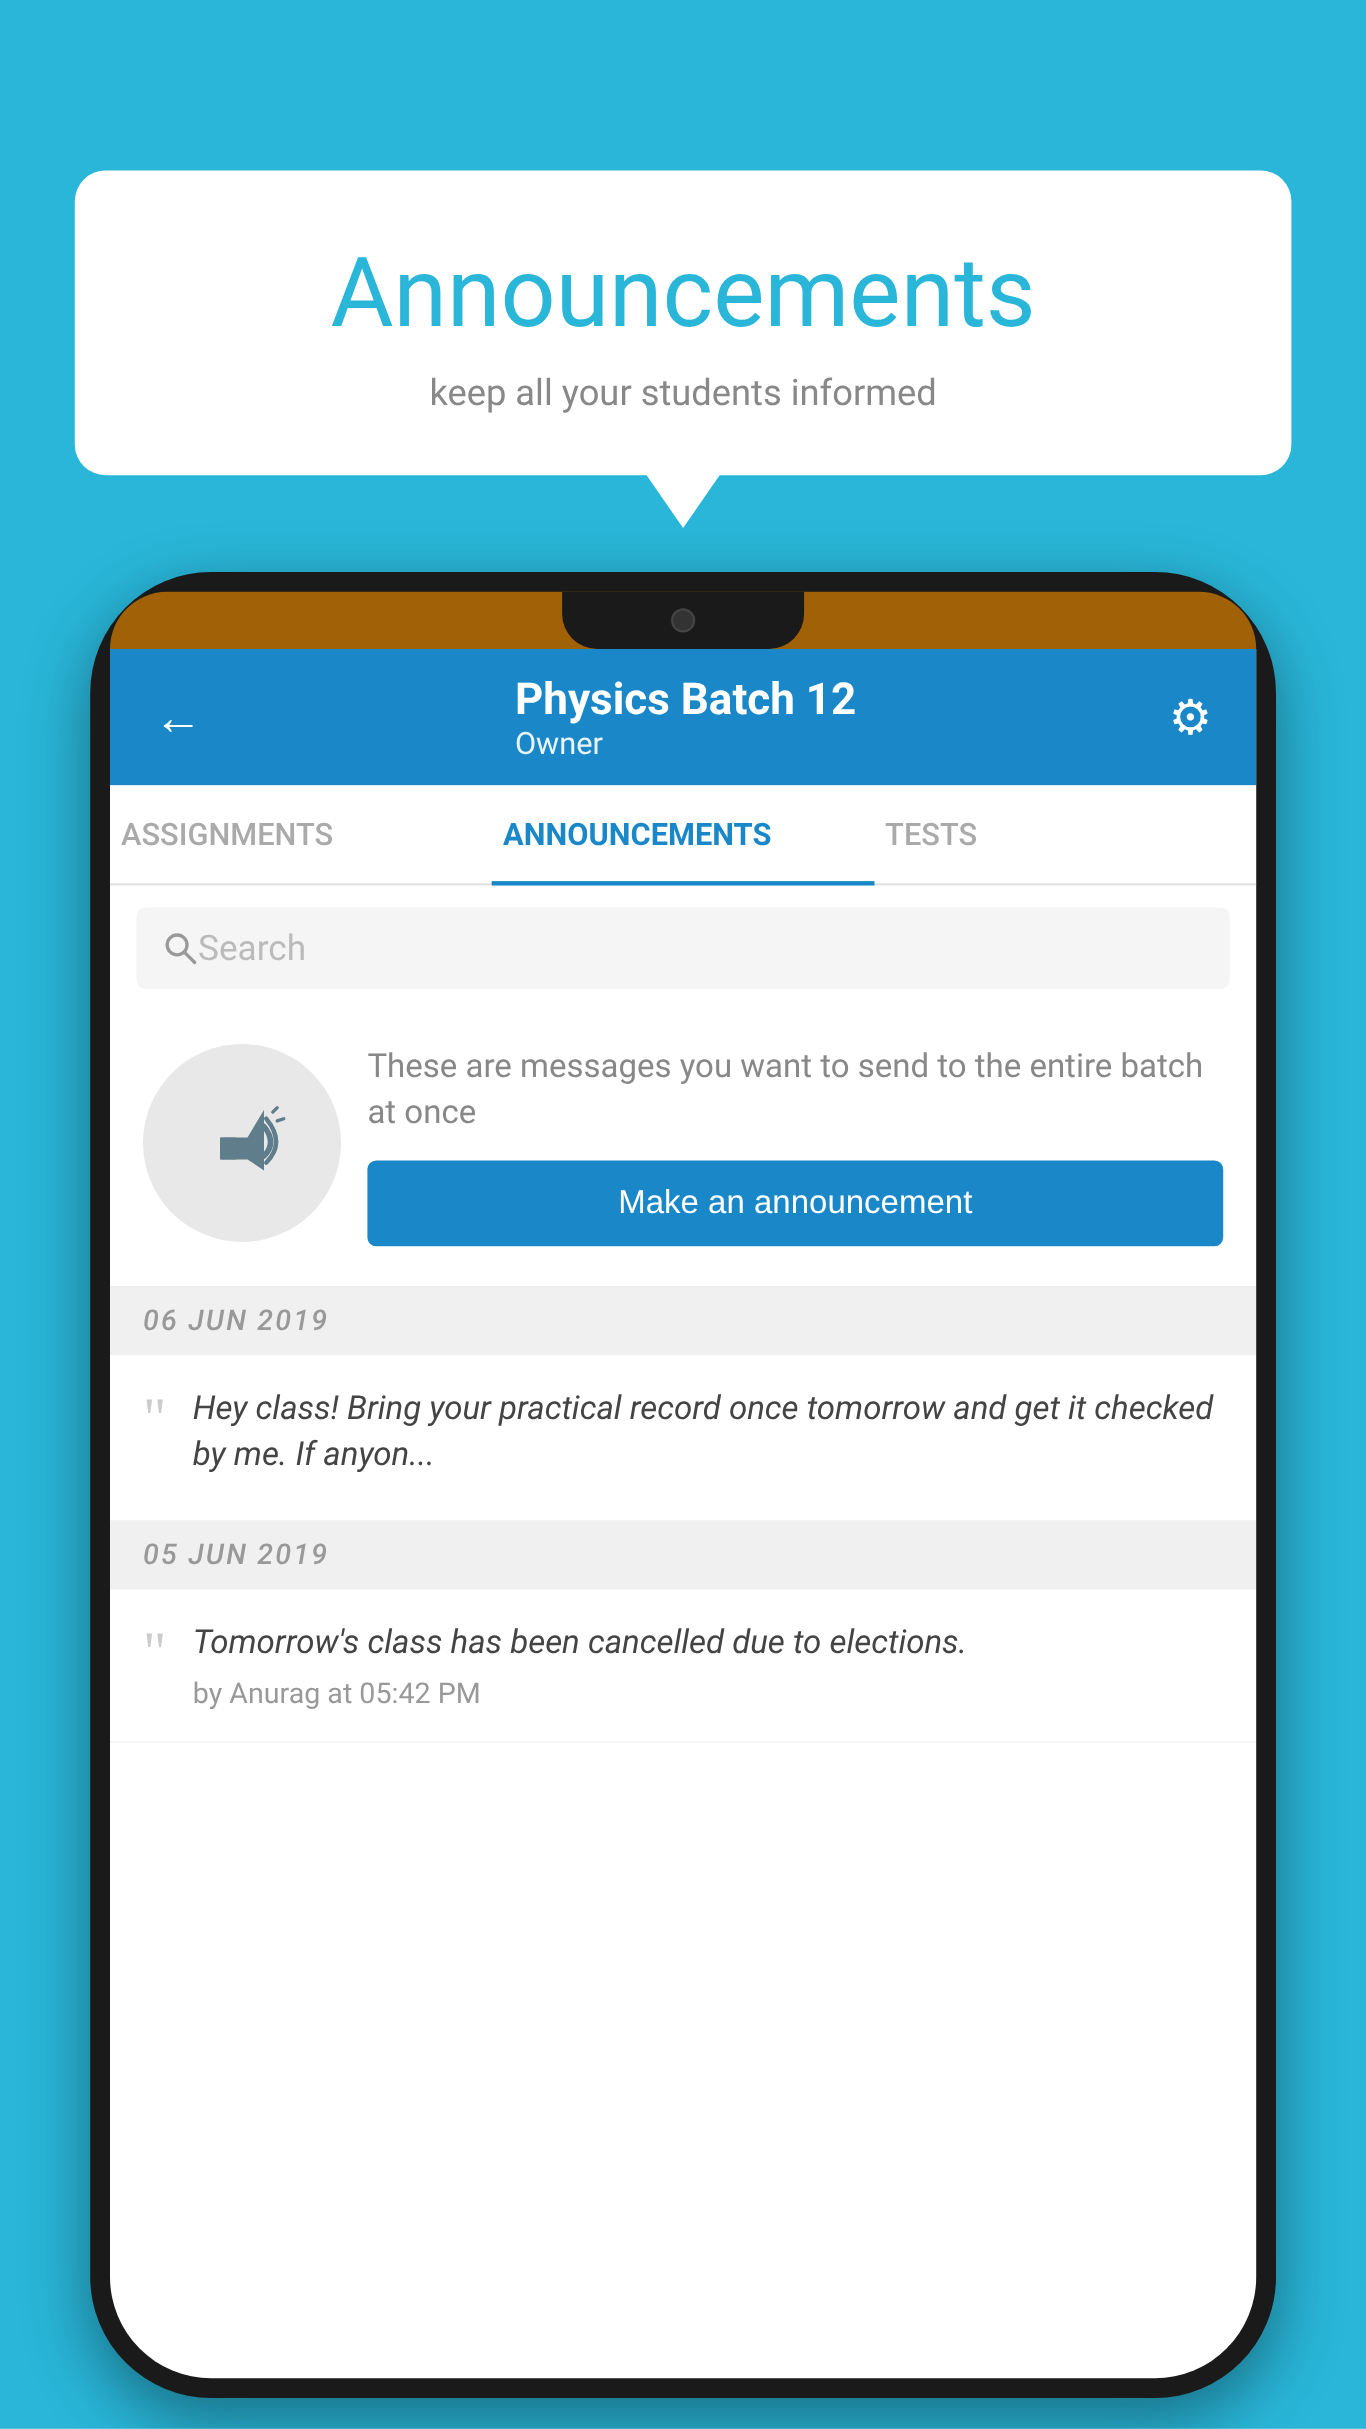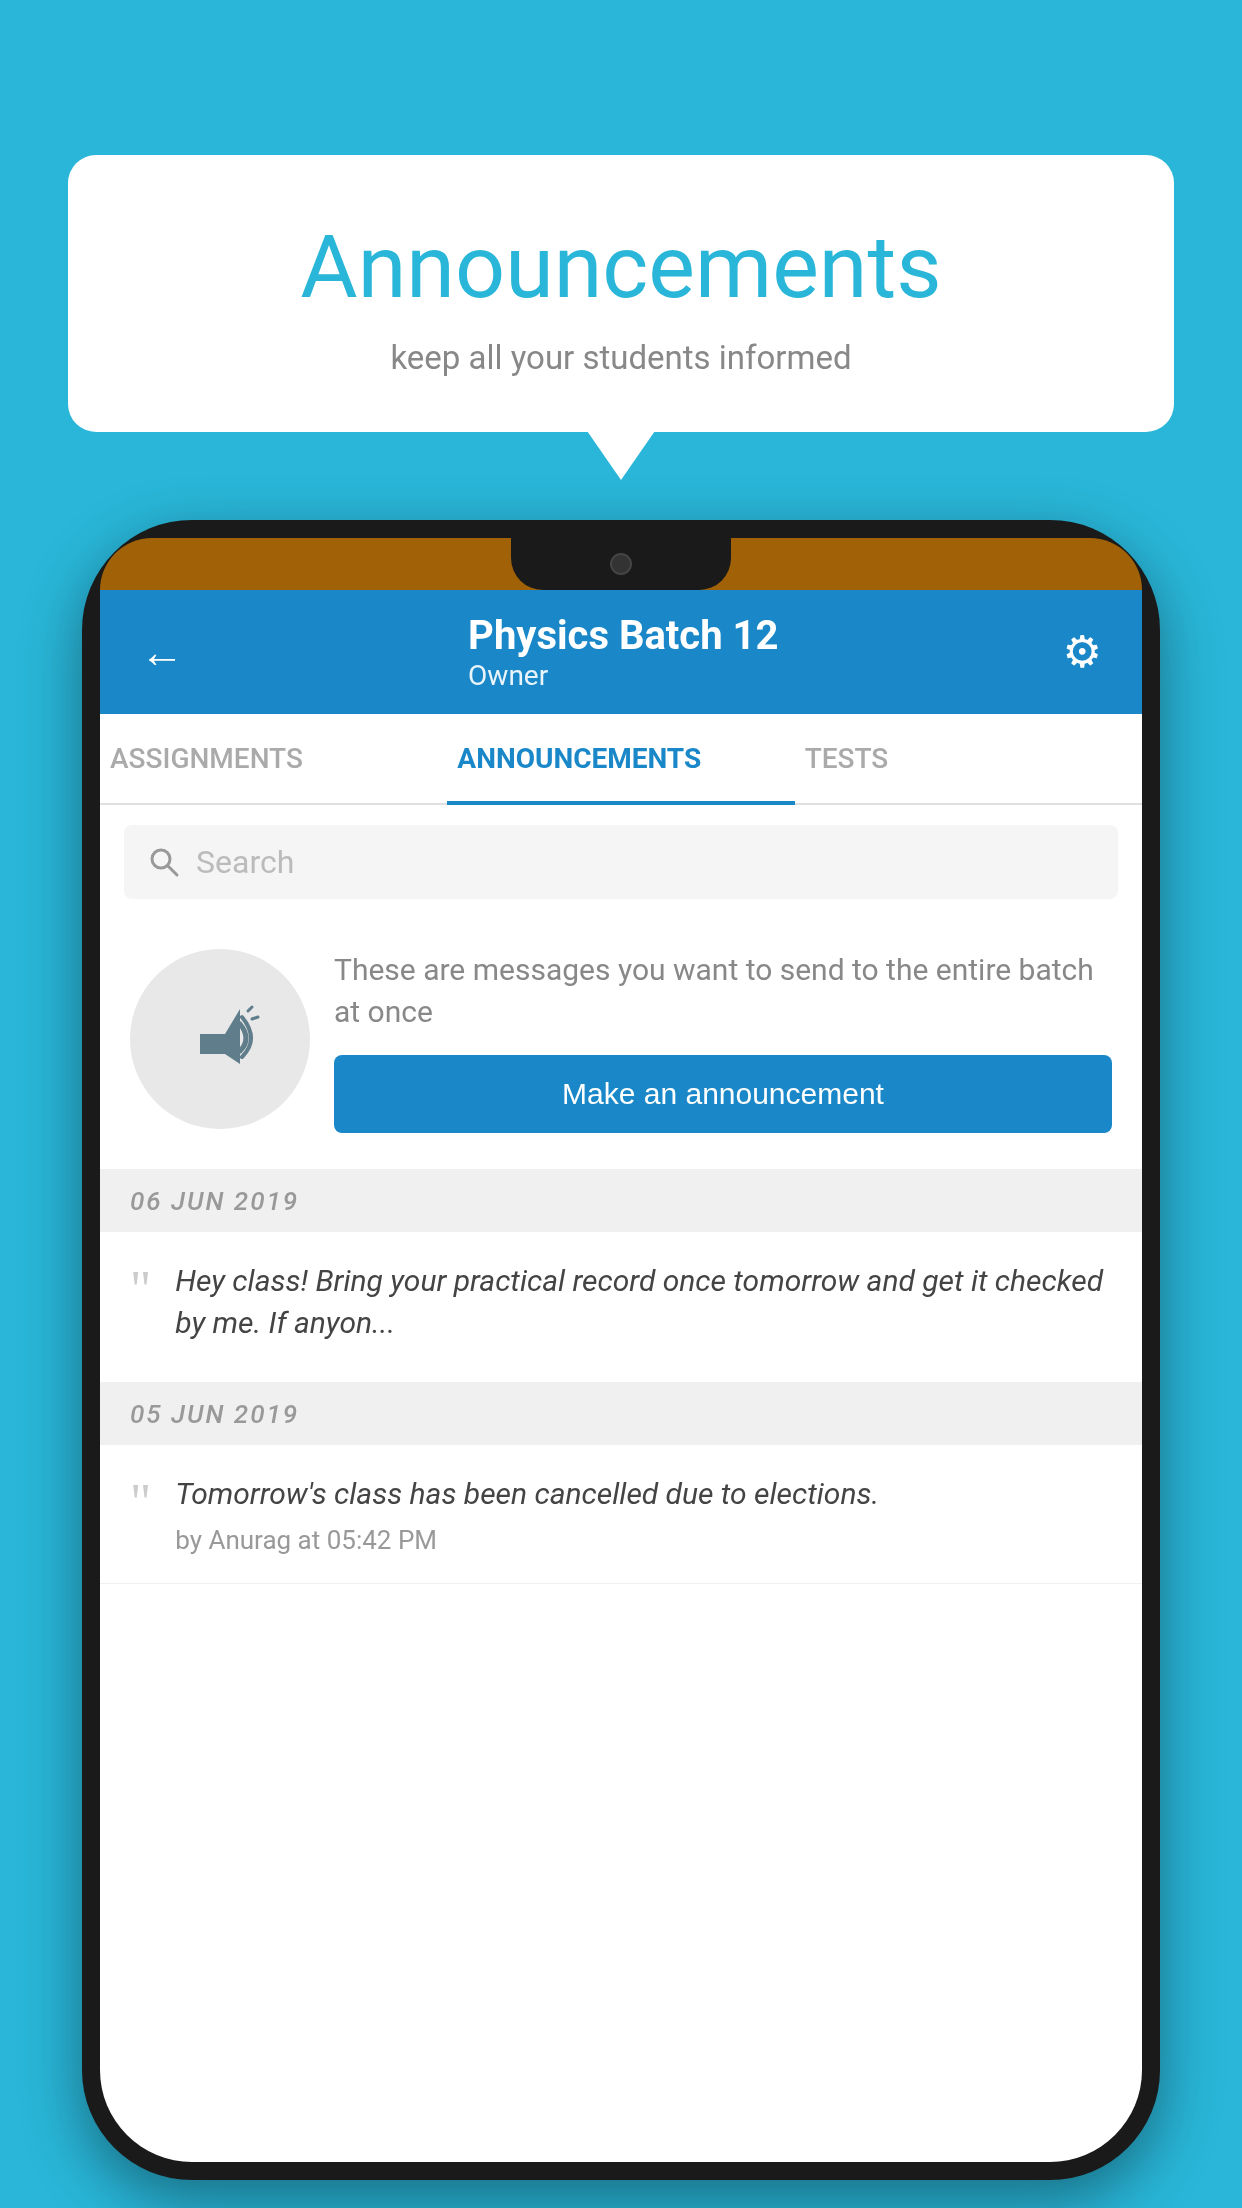--- a/index.html
+++ b/index.html
@@ -208,21 +208,20 @@
       background: white;
       padding: 20px 24px;
     }
 
     .search-bar {
       background: #f5f5f5;
       border-radius: 8px;
       display: flex;
       align-items: center;
       padding: 18px 24px;
-      gap: 16px;
     }
 
     .search-text {
       color: #bbb;
       font-size: 32px;
     }
 
     
     .promo-card {
       background: white;

